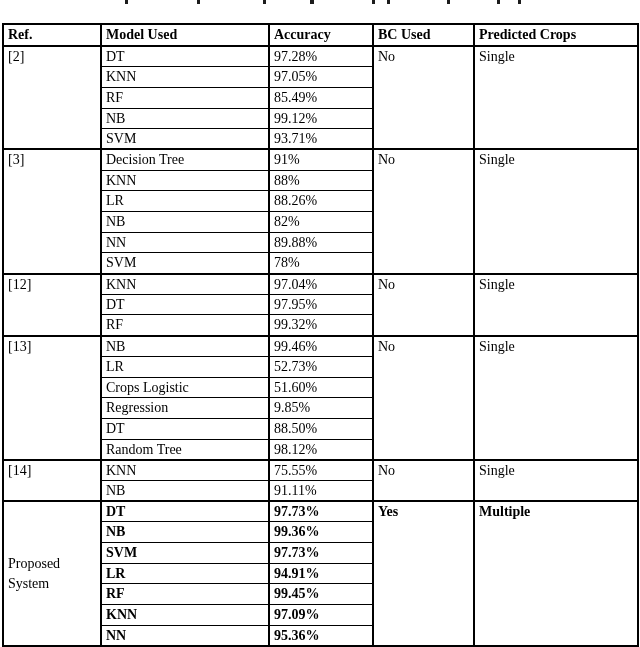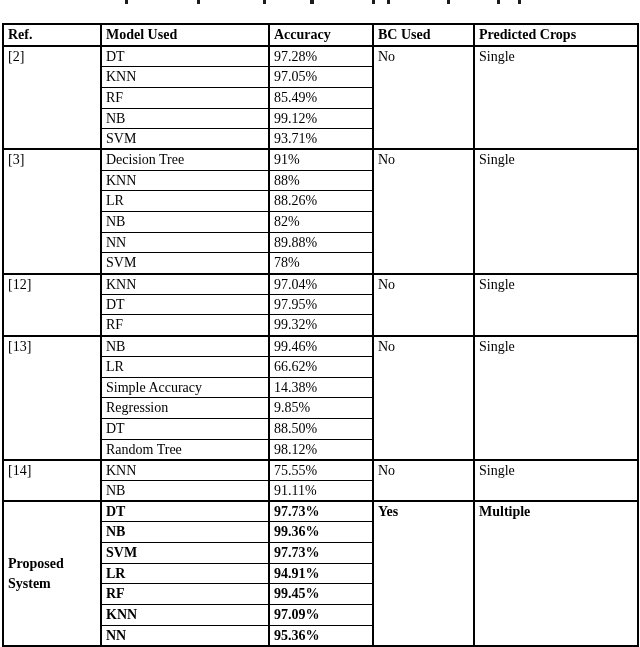--- a/index.html
+++ b/index.html
@@ -43,21 +43,21 @@
     border: 1px solid #000;
     border-left-width: 2px;
     border-right-width: 2px;
   }
   table.cmp tbody tr { height: 20.7px; }
   table.cmp tbody tr.group-start td { border-top-width: 2px; }
   table.cmp tbody tr.em td { font-weight: bold; }
   table.cmp td.ref, table.cmp td.bc, table.cmp td.crops { vertical-align: top; }
   table.cmp td.ref.mid {
     vertical-align: middle;
-    font-weight: bold;
+    font-weight: normal;
     white-space: normal;
     line-height: 1.45;
     border-radius: 16px;
   }
 </style>
 </head>
 <body>
 
 <div class="caption-strip">
   <span class="frag" style="left:125px"></span>
@@ -156,25 +156,25 @@
       </tr>
       <tr class="group-start">
         <td class="ref" rowspan="6">[13]</td>
         <td class="model">NB</td>
         <td class="accuracy">99.46%</td>
         <td class="bc" rowspan="6">No</td>
         <td class="crops" rowspan="6">Single</td>
       </tr>
       <tr class="">
         <td class="model">LR</td>
-        <td class="accuracy">66.62%</td>
-      </tr>
-      <tr class="">
-        <td class="model">Simple Accuracy</td>
-        <td class="accuracy">14.38%</td>
+        <td class="accuracy">52.73%</td>
+      </tr>
+      <tr class="">
+        <td class="model">Crops Logistic</td>
+        <td class="accuracy">51.60%</td>
       </tr>
       <tr class="">
         <td class="model">Regression</td>
         <td class="accuracy">9.85%</td>
       </tr>
       <tr class="">
         <td class="model">DT</td>
         <td class="accuracy">88.50%</td>
       </tr>
       <tr class="">

